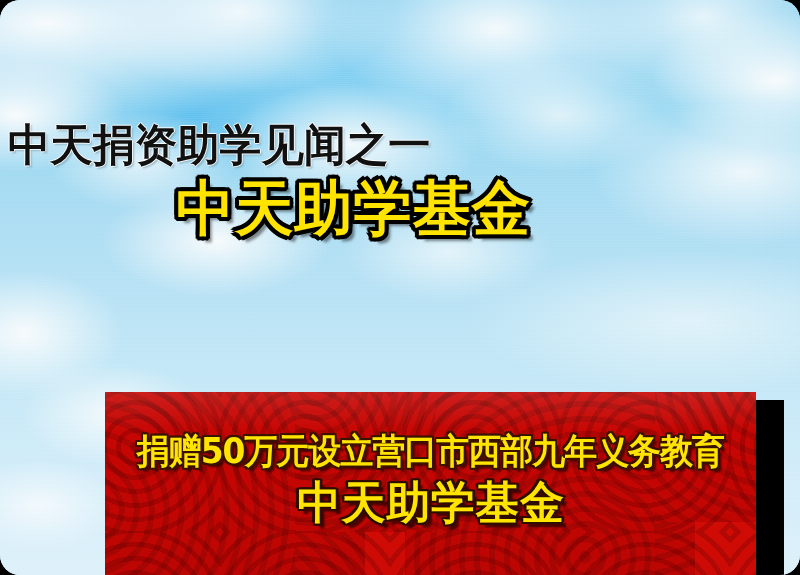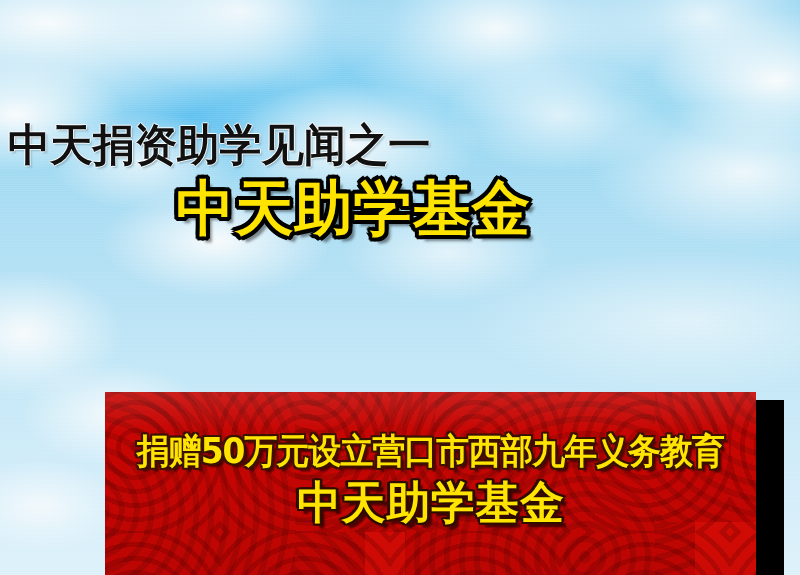--- a/index.html
+++ b/index.html
@@ -8,20 +8,21 @@
     padding: 0;
     background: #000;
   }
   #stage {
     position: relative;
     width: 800px;
     height: 575px;
     overflow: hidden;
     font-family: "DejaVu Sans", "Liberation Sans", sans-serif;
     background: #bfe6f7;
+    border-radius: 20px;
   }
 
   
   .sky {
     position: absolute;
     inset: 0;
     background:
       radial-gradient(ellipse 55% 30% at 6% 4%,   rgba(255,255,255,.95) 0%, rgba(255,255,255,0) 62%),
       radial-gradient(ellipse 30% 22% at 30% 2%,  rgba(255,255,255,.85) 0%, rgba(255,255,255,0) 65%),
       radial-gradient(ellipse 34% 26% at 62% 5%,  rgba(255,255,255,.92) 0%, rgba(255,255,255,0) 62%),

